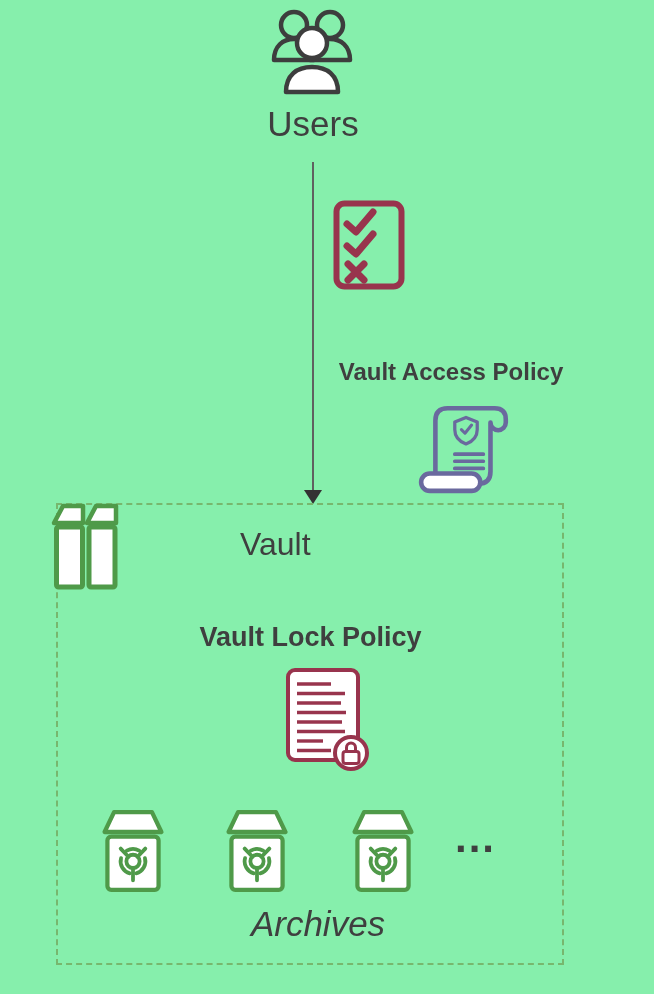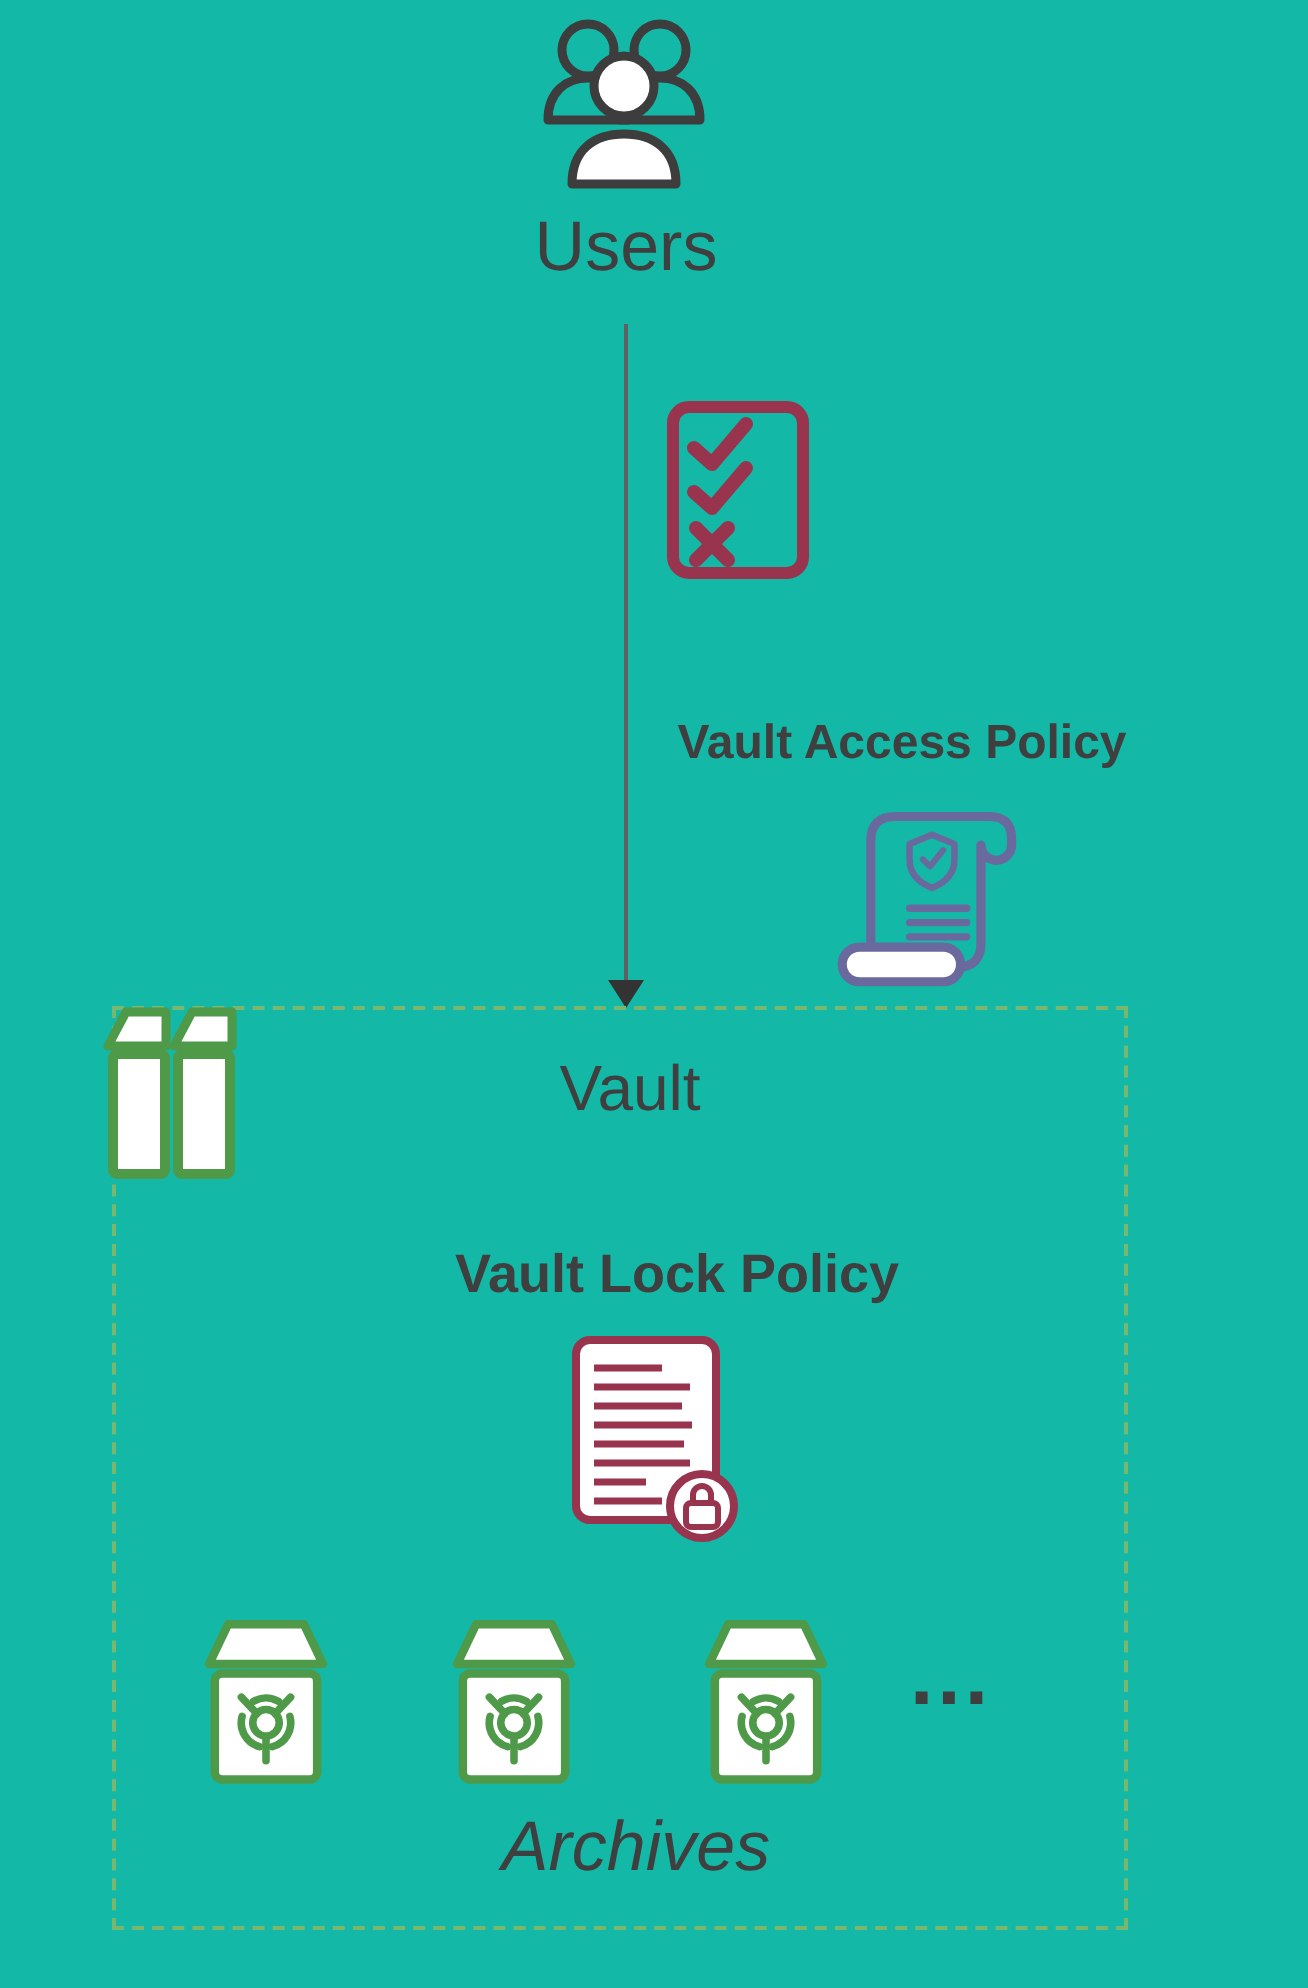--- a/index.html
+++ b/index.html
@@ -2,42 +2,42 @@
 <html style="--text: #3f3f3f; --maroon: #98344d; --green: #4f9a49; --green-border: #77b76e; --purple: #6a699e; --arrow-line: #606060; --arrow-head: #333333; --icon-dark: #3d3d3d;"><head>
 <meta charset="utf-8">
 <style>
   * { margin: 0; padding: 0; box-sizing: border-box; }
   html, body { background: #ffffff; }
   body { font-family: "Liberation Sans", sans-serif; }
   .canvas {
     position: relative;
     width: 654px;
     height: 994px;
-    background: #14b8a6;
+    background: #86efac;
     overflow: hidden;
   }
   .abs { position: absolute; }
   svg { overflow: visible; display: block; width: 100%; height: 100%; }
 
   
   .ic-dark   * { stroke: var(--icon-dark, #3d3d3d); }
   .ic-maroon * { stroke: var(--maroon, #98344d); }
   .ic-purple * { stroke: var(--purple, #6a699e); }
   .ic-green  * { stroke: var(--green, #4f9a49); }
   .arrow-head polygon { fill: var(--arrow-head, #333); stroke: none; }
 
   .lbl {
     color: var(--text, #3f3f3f);
     white-space: nowrap;
   }
   .lbl-users    { left:237px; top:104px; width:152px; font-size:35px; text-align:center; }
   .lbl-perms    { left:418px; top:222px; font-size:34px; }
   .lbl-vap      { left:312px; top:358px; width:278px; font-size:24px; font-weight:700; text-align:center; }
-  .lbl-vault    { left:240px; top:526px; width:150px; font-size:32px; text-align:center; }
-  .lbl-vlp      { left:196px; top:622px; width:285px; font-size:27px; font-weight:700; text-align:center; }
+  .lbl-vault    { left:240px; top:526px; width:150px; font-size:32px; text-align:left; }
+  .lbl-vlp      { left:168px; top:622px; width:285px; font-size:27px; font-weight:700; text-align:center; }
   .lbl-archives { left:228px; top:904px; width:180px; font-size:35px; text-align:center;font-style:italic; }
   .lbl-dots     { left:455px; top:814px; width:60px; font-size:42px; font-weight:700; letter-spacing:2px; }
 
   .arrow-line {
     left:312px; top:162px; width:2px; height:330px;
     background: var(--arrow-line, #606060);
   }
   .arrow-head { left:304px; top:490px; width:18px; height:14px; }
 
   .vault-box {

